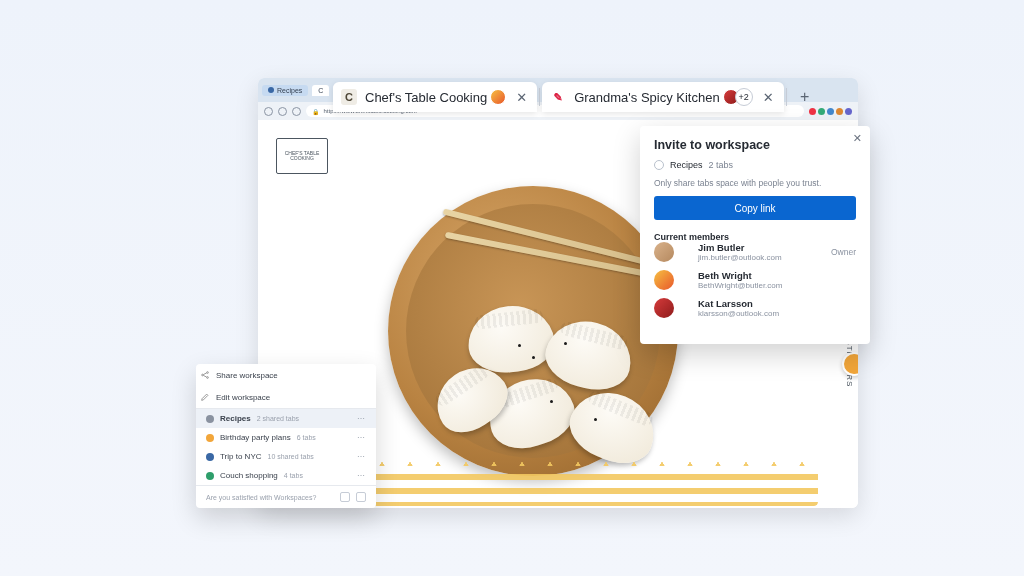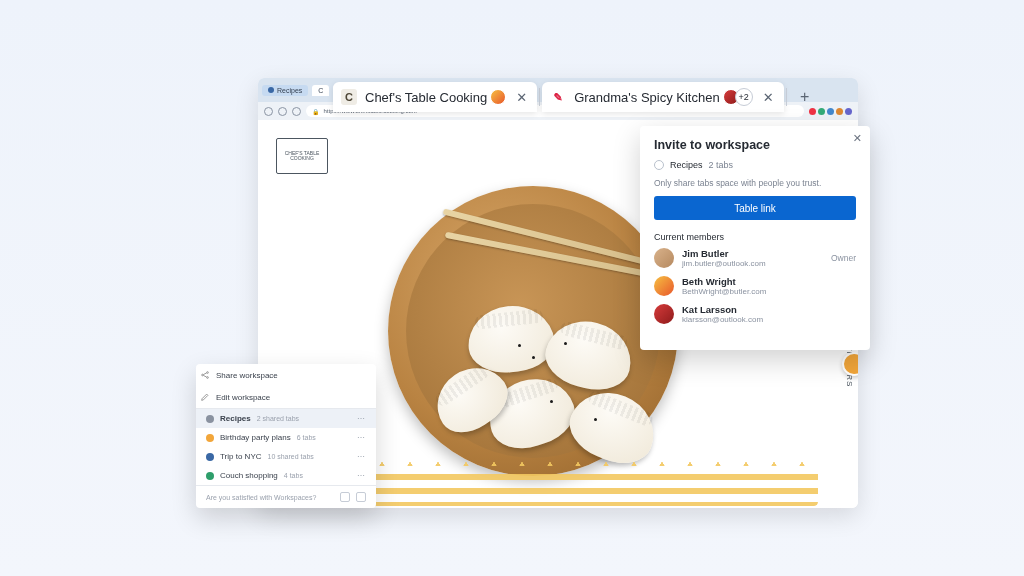--- a/index.html
+++ b/index.html
@@ -53,22 +53,22 @@
   .newtab{width:24px;height:24px;display:flex;align-items:center;justify-content:center;font-size:16px;color:#5b6573;margin-left:4px}
   
   .invite{position:absolute;left:640px;top:126px;width:230px;background:#fff;border-radius:4px;box-shadow:0 10px 28px rgba(0,0,0,.18);padding:12px 14px 18px;font-size:10px;color:#262b33}
   .invite .close{position:absolute;right:8px;top:6px;font-size:11px;color:#6b7380;cursor:pointer}
   .invite h3{font-size:12.5px;font-weight:600;margin-bottom:8px}
   .ws-row{display:flex;align-items:center;gap:6px;font-size:9px;margin-bottom:8px}
   .ws-row .dot{width:10px;height:10px;border-radius:50%;background:#fff;border:1px solid #b9c1cc}
   .ws-row .count{color:#7b8391}
   .trust{font-size:8.5px;color:#7b8391;margin-bottom:8px}
   .copybtn{width:100%;height:24px;background:#0a66d0;color:#fff;border:none;border-radius:3px;font-size:10px;cursor:pointer;margin-bottom:12px}
-  .sect{font-size:9px;font-weight:400;margin-bottom:6px}
-  .member{display:flex;align-items:center;gap:8px;margin-bottom:8px}
+  .sect{font-size:9px;font-weight:700;margin-bottom:0}
+  .member{display:flex;align-items:center;gap:24px;margin-bottom:8px}
   .mav{width:20px;height:20px;border-radius:50%}
   .mavJ{background:linear-gradient(135deg,#d9b28b,#b5895f)}
   .mavB{background:linear-gradient(135deg,#f6c042,#e8572b)}
   .mavK{background:linear-gradient(135deg,#d63b3b,#8e1b1b)}
   .mname{font-size:9.5px;font-weight:600}
   .memail{font-size:8px;color:#8a92a0}
   .owner{margin-left:auto;font-size:8.5px;color:#8a92a0}
   
   .wsdd{position:absolute;left:196px;top:364px;width:180px;background:#fff;border-radius:4px;box-shadow:0 10px 26px rgba(0,0,0,.16);font-size:8px;color:#3b424d}
   .wsdd .row{display:flex;align-items:center;gap:6px;padding:6px 4px}
@@ -168,21 +168,21 @@
 
 <div class="invite">
   <span class="close">✕</span>
   <h3>Invite to workspace</h3>
   <div class="ws-row">
     <span class="dot"></span>
     <span>Recipes</span>
     <span class="count">2 tabs</span>
   </div>
   <div class="trust">Only share tabs space with people you trust.</div>
-  <button class="copybtn">Table link</button>
+  <button class="copybtn">Copy link</button>
   <div class="sect">Current members</div>
 
   <div class="member">
     <span class="mav mavJ"></span>
     <div>
       <div class="mname">Jim Butler</div>
       <div class="memail">jim.butler@outlook.com</div>
     </div>
     <span class="owner">Owner</span>
   </div>

